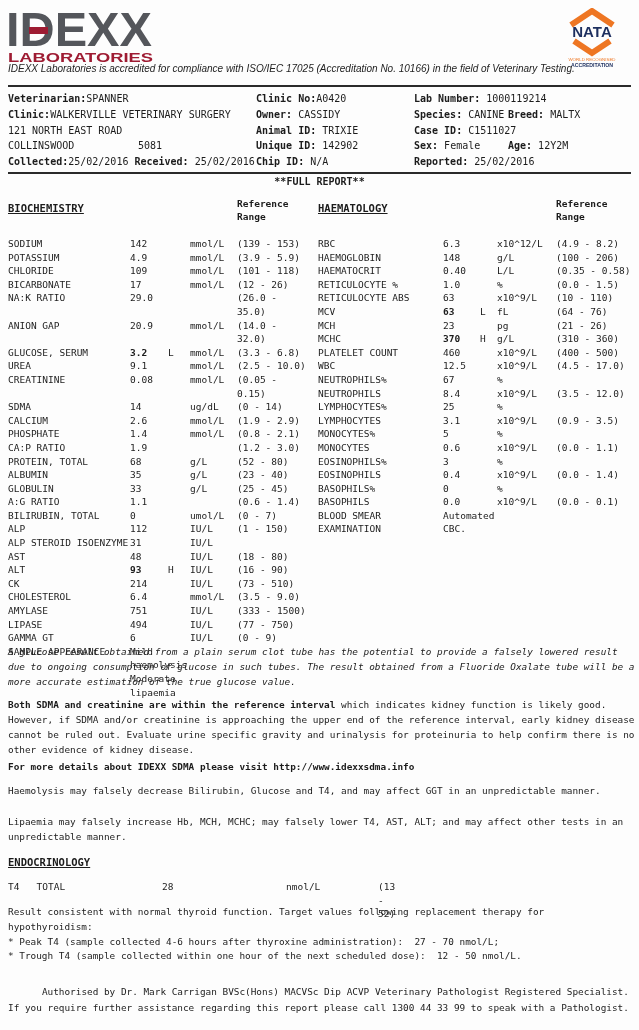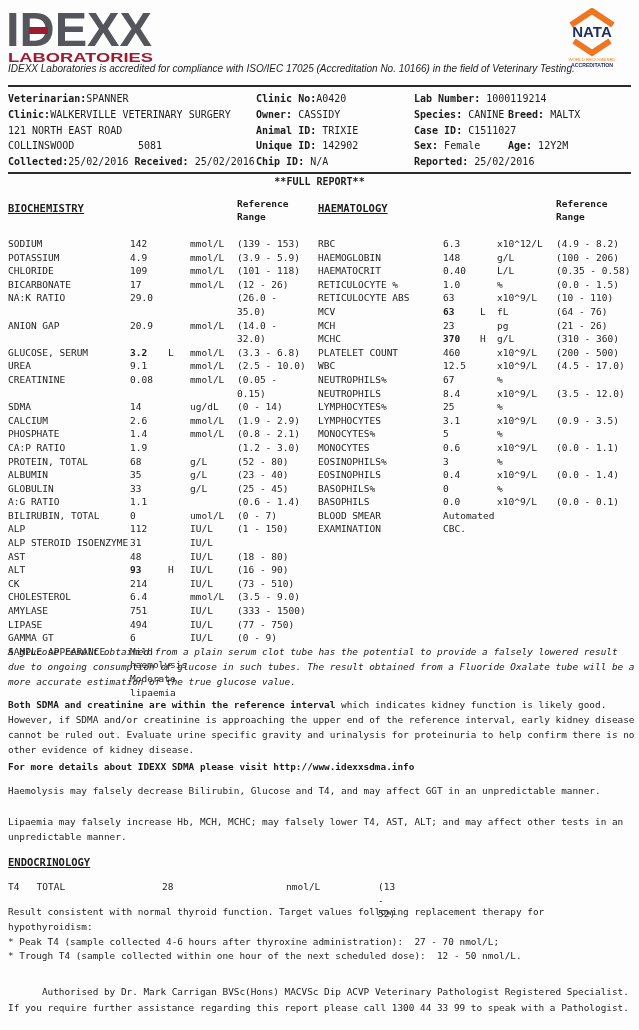--- a/index.html
+++ b/index.html
@@ -386,21 +386,21 @@
           <div class="cell val abn">370</div>
           <div class="cell flag">H</div>
           <div class="cell unit">g/L</div>
           <div class="cell range">(310 - 360)</div>
         </div>
         <div class="rrow">
           <div class="cell name">PLATELET COUNT</div>
           <div class="cell val">460</div>
           <div class="cell flag"></div>
           <div class="cell unit">x10^9/L</div>
-          <div class="cell range">(200 - 500)</div>
+          <div class="cell range">(400 - 500)</div>
         </div>
         <div class="rrow">
           <div class="cell name">WBC</div>
           <div class="cell val">12.5</div>
           <div class="cell flag"></div>
           <div class="cell unit">x10^9/L</div>
           <div class="cell range">(4.5 - 17.0)</div>
         </div>
         <div class="rrow">
           <div class="cell name">NEUTROPHILS%</div>

